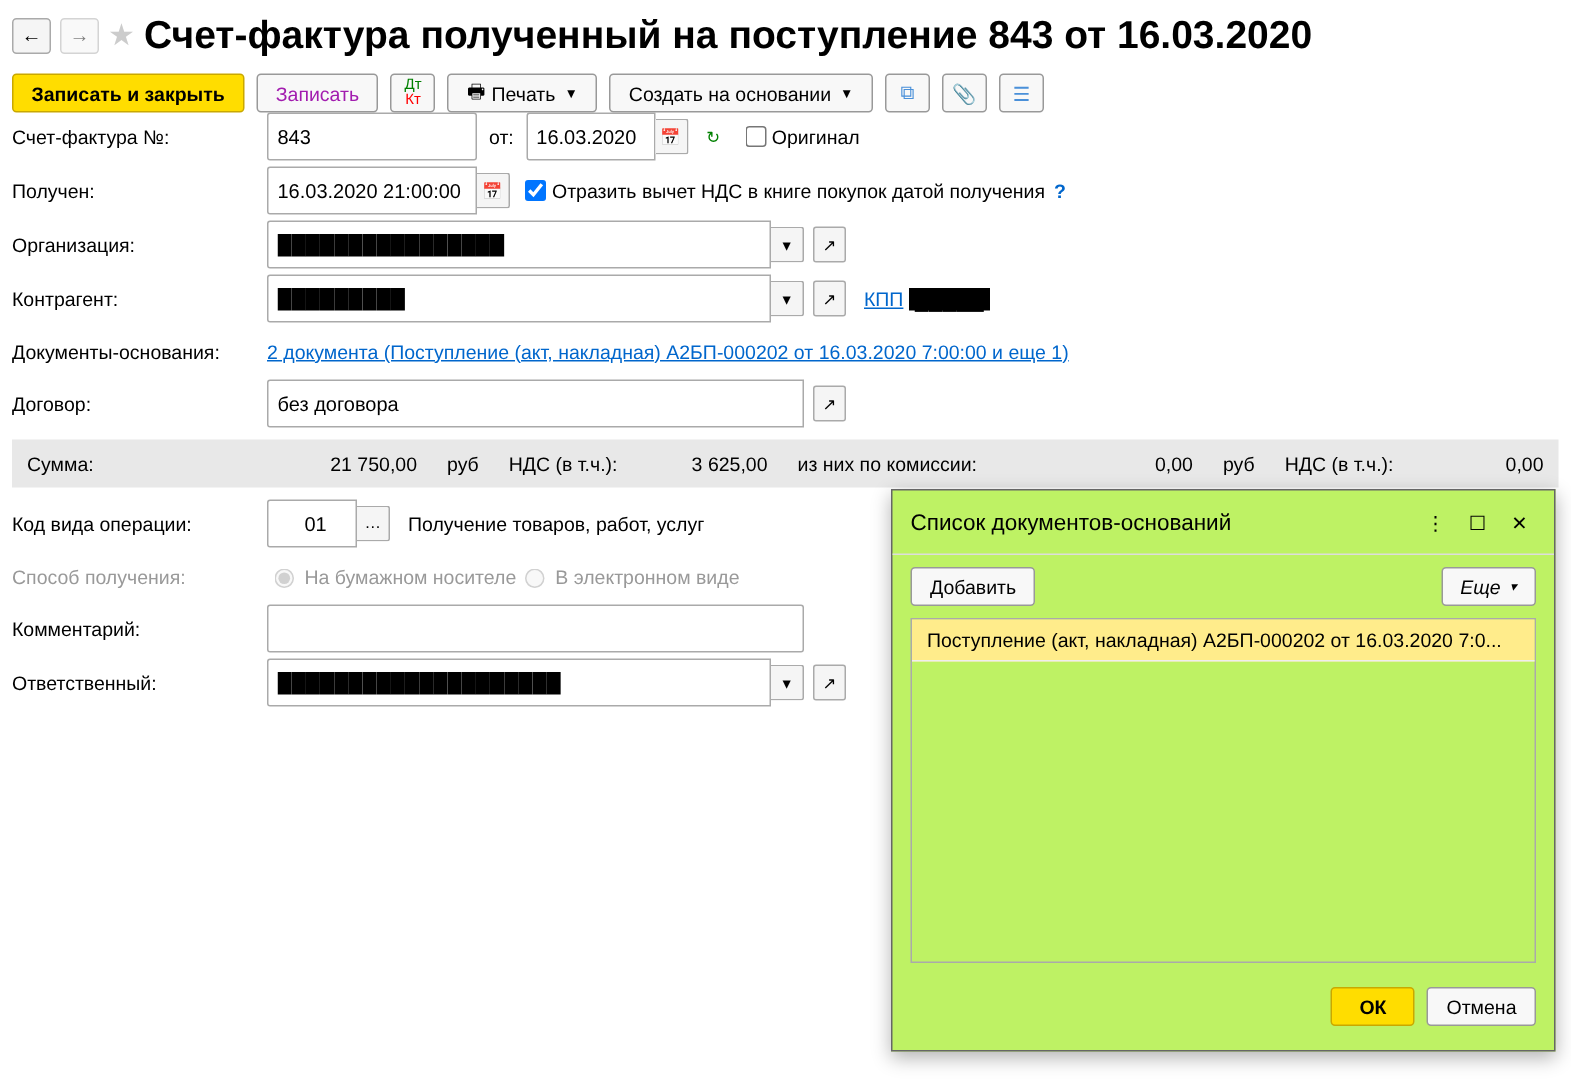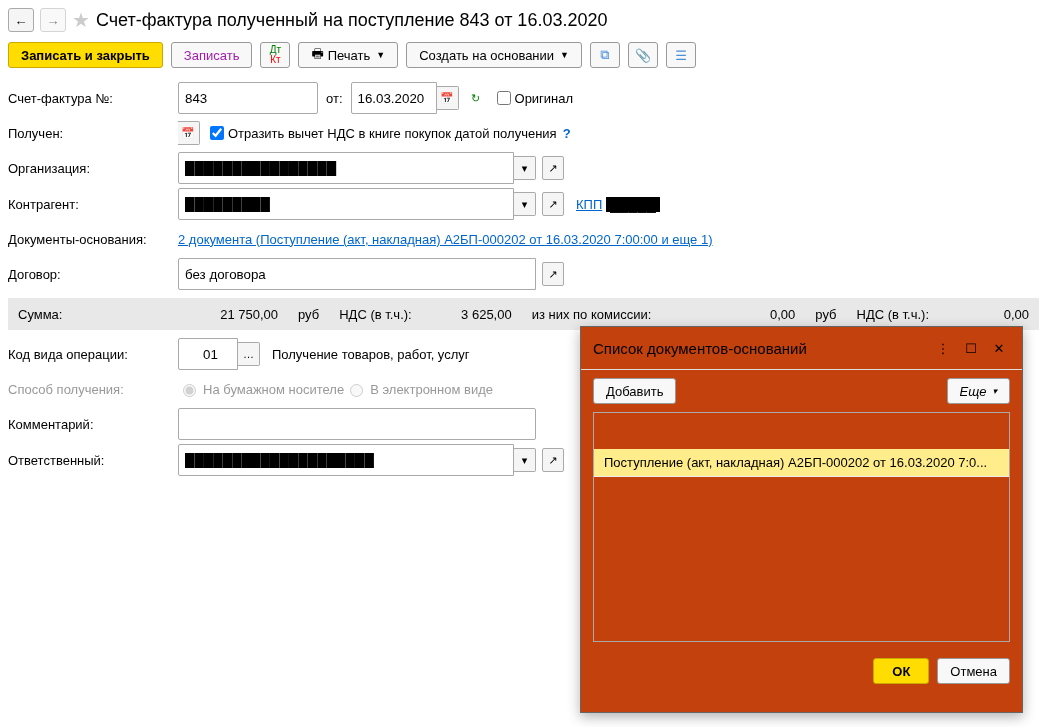--- a/index.html
+++ b/index.html
@@ -1,22 +1,22 @@
 <!DOCTYPE html>
 <html><head>
 <meta charset="utf-8">
 <style>
 * { box-sizing: border-box; font-family: Arial, sans-serif; }
 body { margin: 0; padding: 8px; font-size: 13px; background: #fff; color: #000; width: 1047px; }
 .header-row { display: flex; align-items: center; gap: 6px; margin-bottom: 10px; }
 .nav-btn { width: 26px; height: 24px; border: 1px solid #aaa; background: #f5f5f5; display: flex; align-items: center; justify-content: center; cursor: pointer; border-radius: 3px; }
 .nav-btn.disabled { opacity: 0.5; }
 .star-icon { font-size: 20px; color: #ccc; cursor: pointer; }
-.page-title { font-size: 18px; font-weight: 400; }
-.toolbar { display: flex; align-items: flex-end; gap: 8px; margin-bottom: 14px; }
+.page-title { font-size: 26px; font-weight: 700; }
+.toolbar { display: flex; align-items: flex-end; gap: 8px; }
 .btn { height: 26px; padding: 0 12px; border: 1px solid #999; background: #f8f8f8; border-radius: 3px; cursor: pointer; display: flex; align-items: center; font-size: 13px; gap: 4px; }
 .btn-primary { background: #ffdd00; border-color: #c9a800; font-weight: bold; }
 .btn-disabled { color: #a21caf; cursor: default; }
 .btn-icon { width: 30px; padding: 0; justify-content: center; }
 .form-row { display: flex; align-items: center; min-height: 30px; margin-bottom: 4px; }
 .form-label { width: 170px; flex-shrink: 0; }
 .form-label.disabled { color: #999; }
 .input { height: 32px; border: 1px solid #aaa; padding: 0 6px; background: #fff; border-radius: 2px; }
 .input-group { display: flex; align-items: center; }
 .input-group .input { border-radius: 2px 0 0 2px; }
@@ -26,29 +26,29 @@
 .checkbox { width: 14px; height: 14px; margin: 0 4px 0 10px; }
 .link { color: #0066cc; text-decoration: underline; cursor: pointer; }
 .help-icon { color: #0066cc; font-weight: bold; margin-left: 6px; cursor: pointer; }
 .redacted { background: #000; color: #000; padding: 0 4px; }
 .sum-row { background: #e8e8e8; display: flex; align-items: center; height: 32px; padding: 0 10px; margin: 8px 0; gap: 20px; }
 .sum-row .form-label { width: 160px; }
 .sum-val { text-align: right; min-width: 80px; }
 .radio-group { display: flex; gap: 1px; align-items: center; }
 .radio-label { display: flex; align-items: center; gap: 4px; color: #999; }
 .radio { width: 13px; height: 13px; }
-.popup { position: absolute; left: 580px; top: 326px; width: 443px; background: #c2410c; border: 1px solid #666; box-shadow: 0 4px 12px rgba(0,0,0,0.3); }
+.popup { position: absolute; left: 594px; top: 326px; width: 443px; background: #bef264; border: 1px solid #666; box-shadow: 0 4px 12px rgba(0,0,0,0.3); }
 .popup-header { display: flex; align-items: center; padding: 10px 12px; border-bottom: 1px solid #ddd; }
 .popup-title { font-size: 15px; font-weight: 500; flex: 1; }
 .popup-head-btn { width: 22px; height: 22px; display: flex; align-items: center; justify-content: center; cursor: pointer; margin-left: 6px; }
 .popup-toolbar { display: flex; padding: 8px 12px; gap: 8px; }
 .popup-list { border: 1px solid #aaa; margin: 0 12px 8px 12px; height: 230px; }
 .popup-item { padding: 6px 10px; border-bottom: 1px solid #eee; cursor: pointer; white-space: nowrap; overflow: hidden; text-overflow: ellipsis; }
-.popup-item.selected { background: #ffec8b; margin-top: 36px; }
-.popup-footer { display: flex; justify-content: flex-end; gap: 8px; padding: 8px 12px 28px; }
+.popup-item.selected { background: #ffec8b; }
+.popup-footer { display: flex; justify-content: flex-end; gap: 8px; padding: 8px 12px 16px; }
 .btn-ok { background: #ffdd00; border-color: #c9a800; font-weight: bold; padding: 0 18px; }
 .chevron-down { font-size: 9px; margin-left: 2px; }
 </style>
 </head>
 <body>
 
 <div class="header-row">
   <button class="nav-btn">
     <span>←</span>
   </button>
@@ -98,20 +98,21 @@
   <button class="ext-btn" style="border:none;background:none;">
       <span style="color:green;">↻</span>
     </button>
   <input type="checkbox" class="checkbox" style="">
   <span>Оригинал</span>
 </div>
 
 <div class="form-row">
   <span class="form-label">Получен:</span>
   <div class="input-group">
+    <input class="input" style="width: 140px;" value="16.03.2020 21:00:00">
     <button class="input-btn">
         <span>📅</span>
       </button>
   </div>
   <input type="checkbox" class="checkbox" checked="" style="">
   <span>Отразить вычет НДС в книге покупок датой получения</span>
   <span class="help-icon">?</span>
 </div>
 
 <div class="form-row">

